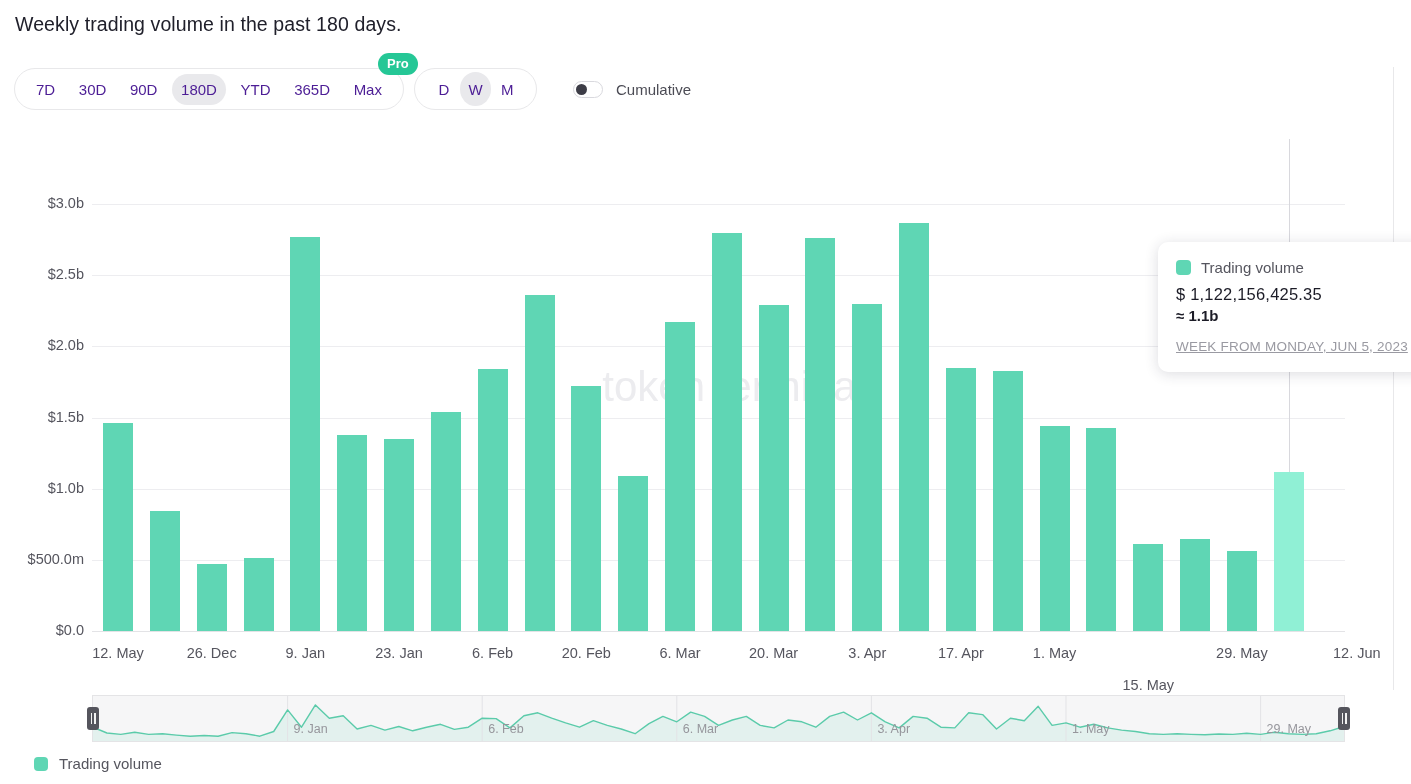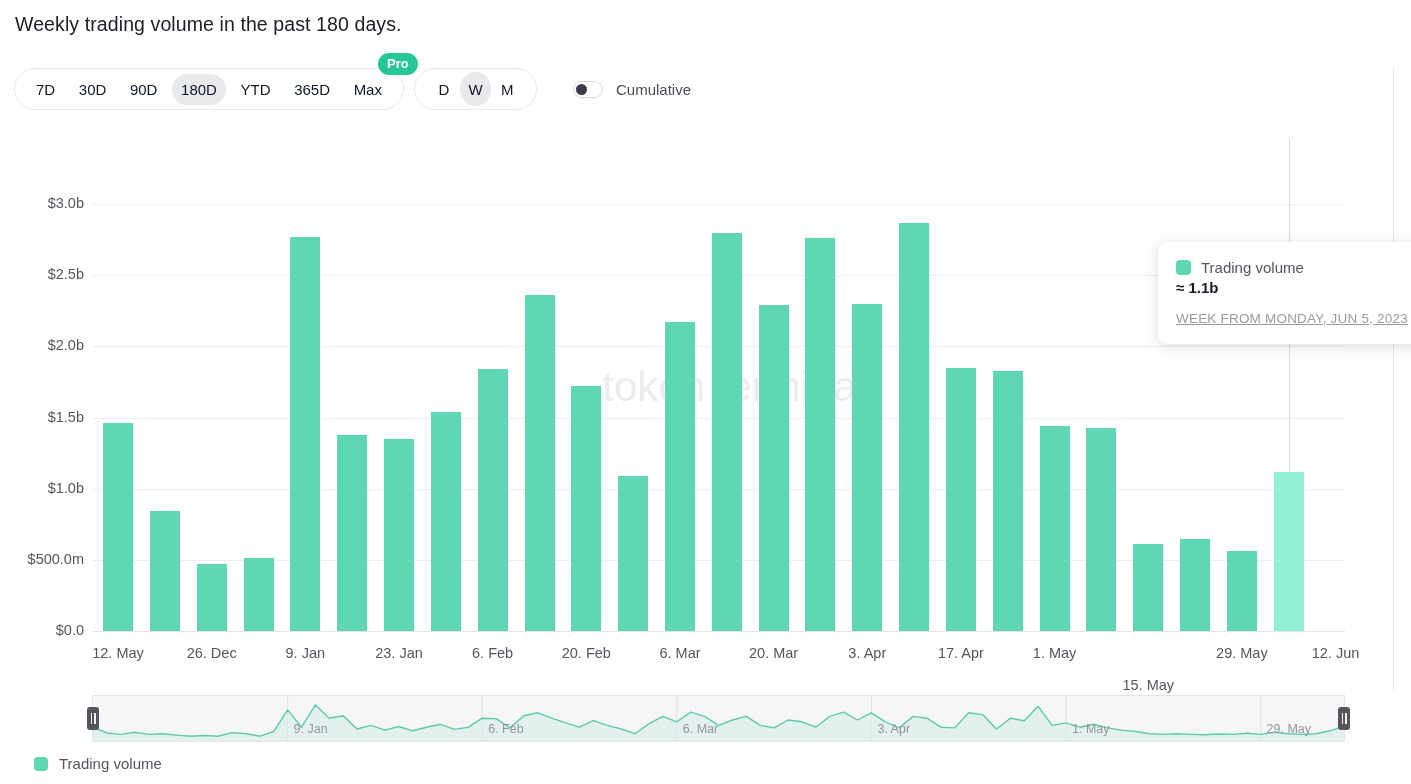--- a/index.html
+++ b/index.html
@@ -12,21 +12,21 @@
 
   
   .title{position:absolute;left:15px;top:13px;font-size:19.5px;font-weight:500;color:#20202b;letter-spacing:.1px;}
 
   
   .controls{position:absolute;left:14px;top:68px;height:42px;width:1380px;}
   .seg{position:absolute;top:0;height:42px;box-sizing:border-box;background:#fff;
        border:1px solid #e8e8ea;border-radius:21px;display:flex;align-items:center;}
   .seg.range{left:0;width:390px;justify-content:space-between;padding:0 12px;}
   .seg.dwm{left:400px;width:123px;justify-content:space-between;padding:0 13px;}
-  .btn{border:none;background:transparent;font-family:inherit;font-size:15px;color:#0f172a;
+  .btn{border:none;background:transparent;font-family:inherit;font-size:15px;color:#4c1d95;
        padding:7px 9px;border-radius:16px;cursor:pointer;white-space:nowrap;}
   .btn.selected{background:#e9e9ec;}
   .dwm .btn{width:34px;height:34px;padding:0;display:flex;align-items:center;justify-content:center;}
   .dwm .btn.selected{border-radius:50%;background:#e9e9ec;}
   .pro{position:absolute;left:364px;top:-15px;z-index:5;background:var(--green);color:#fff;
        font-size:13px;font-weight:600;padding:3px 9px;border-radius:12px;line-height:16px;}
   .toggle-wrap{position:absolute;left:559px;top:0;height:42px;display:flex;align-items:center;gap:13px;cursor:pointer;}
   .track{position:relative;width:30px;height:17px;border:1px solid #d9d9de;border-radius:10px;background:#fff;display:inline-block;box-sizing:border-box;}
   .knob{position:absolute;left:2px;top:2px;width:11px;height:11px;border-radius:50%;background:#3d3d47;}
   .tlabel{font-size:15px;color:#4c4c55;}
@@ -150,28 +150,29 @@
       <div class="xlab" style="left: 354px; top: 645px;">23. Jan</div>
       <div class="xlab" style="left: 447.6px; top: 645px;">6. Feb</div>
       <div class="xlab" style="left: 541.3px; top: 645px; text-align: center;">20. Feb</div>
       <div class="xlab" style="left: 635px; top: 645px;">6. Mar</div>
       <div class="xlab" style="left: 728.6px; top: 645px;">20. Mar</div>
       <div class="xlab" style="left: 822.3px; top: 645px;">3. Apr</div>
       <div class="xlab" style="left: 915.9px; top: 645px;">17. Apr</div>
       <div class="xlab" style="left: 1009.6px; top: 645px;">1. May</div>
       <div class="xlab" style="left: 1103.3px; top: 645px; margin-top: 32px;">15. May</div>
       <div class="xlab" style="left: 1196.9px; top: 645px;">29. May</div>
-      <div class="xlab" style="left: 1290.6px; top: 645px;">12. Jun</div>
+      <div class="xlab" style="left: 1290.6px; top: 645px; text-align: right;">12. Jun</div>
     </div>
 
   <div class="tooltip">
     <div class="tt-row">
       <span class="swatch"></span>
       <span class="tt-series">Trading volume</span>
     </div>
+    <div class="tt-value">$ 1,122,156,425.35</div>
     <div class="tt-approx">≈ 1.1b</div>
     <div class="tt-caption">WEEK FROM MONDAY, JUN 5, 2023</div>
   </div>
 
   <div class="navigator" id="navigator">
       <svg width="1251" height="45">
         <path d="M0,45 L0.0,31.2 L13.9,37.0 L27.8,38.4 L41.7,36.2 L55.6,38.4 L69.5,37.7 L83.4,39.1 L97.3,40.2 L111.2,39.5 L125.1,40.2 L139.0,36.6 L152.9,37.7 L166.8,40.2 L180.7,35.5 L194.6,13.9 L208.5,31.2 L222.4,8.9 L236.3,22.2 L250.2,19.7 L264.1,33.0 L278.0,29.4 L291.9,34.1 L305.8,30.5 L319.7,34.8 L333.6,31.2 L347.5,28.3 L361.4,33.4 L375.3,31.2 L389.2,22.2 L403.1,22.6 L417.0,31.9 L430.9,19.7 L444.8,16.8 L458.7,22.2 L472.6,26.9 L486.5,31.2 L500.4,24.7 L514.3,29.4 L528.2,33.0 L542.1,37.7 L556.0,27.6 L569.9,20.4 L583.8,25.8 L597.7,16.1 L611.6,20.4 L625.5,29.4 L639.4,24.0 L653.3,20.4 L667.2,29.4 L681.1,31.9 L695.0,24.0 L708.9,25.8 L722.8,31.2 L736.7,20.4 L750.6,16.1 L764.5,24.0 L778.4,16.8 L792.3,25.8 L806.2,31.9 L820.1,20.4 L834.0,22.2 L847.9,31.2 L861.8,31.9 L875.7,16.8 L889.6,18.6 L903.5,33.0 L917.4,22.2 L931.3,24.7 L945.2,10.3 L959.1,29.4 L973.0,26.9 L986.9,31.2 L1000.8,28.3 L1014.7,31.9 L1028.6,34.1 L1042.5,35.5 L1056.4,37.7 L1070.3,38.4 L1084.2,37.7 L1098.1,38.4 L1112.0,38.8 L1125.9,38.0 L1139.8,38.4 L1153.7,37.3 L1167.6,38.4 L1181.5,36.2 L1195.4,37.7 L1209.3,38.4 L1223.2,37.7 L1237.1,34.8 L1251.0,30.5 L1251,45 Z" fill="#5bcbaa" fill-opacity="0.12"></path>
         <line x1="194.6" x2="194.6" y1="0" y2="45" stroke="#e3e3e6" stroke-width="1"></line>
         <line x1="389.2" x2="389.2" y1="0" y2="45" stroke="#e3e3e6" stroke-width="1"></line>
         <line x1="583.8" x2="583.8" y1="0" y2="45" stroke="#e3e3e6" stroke-width="1"></line>

